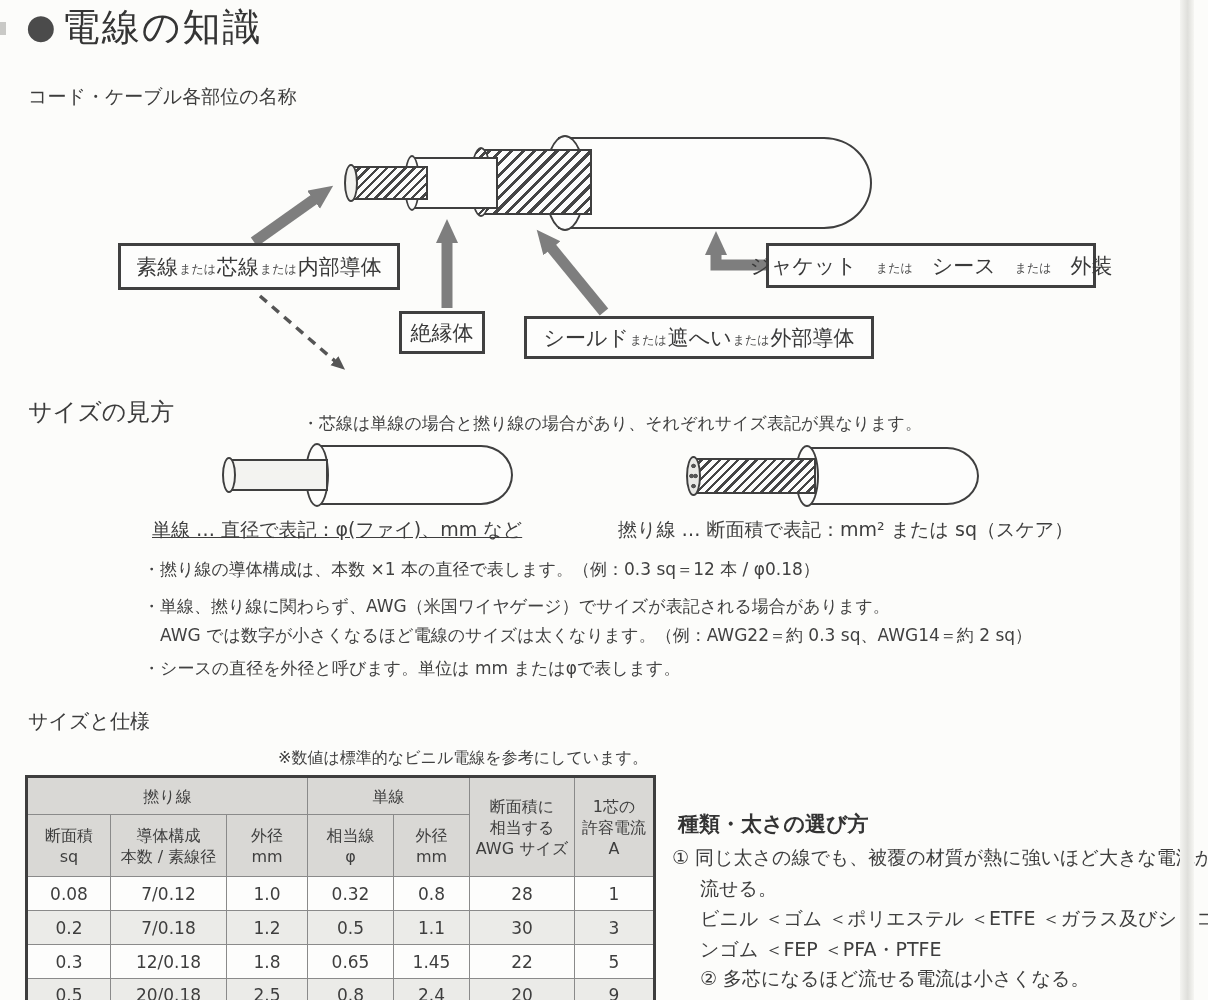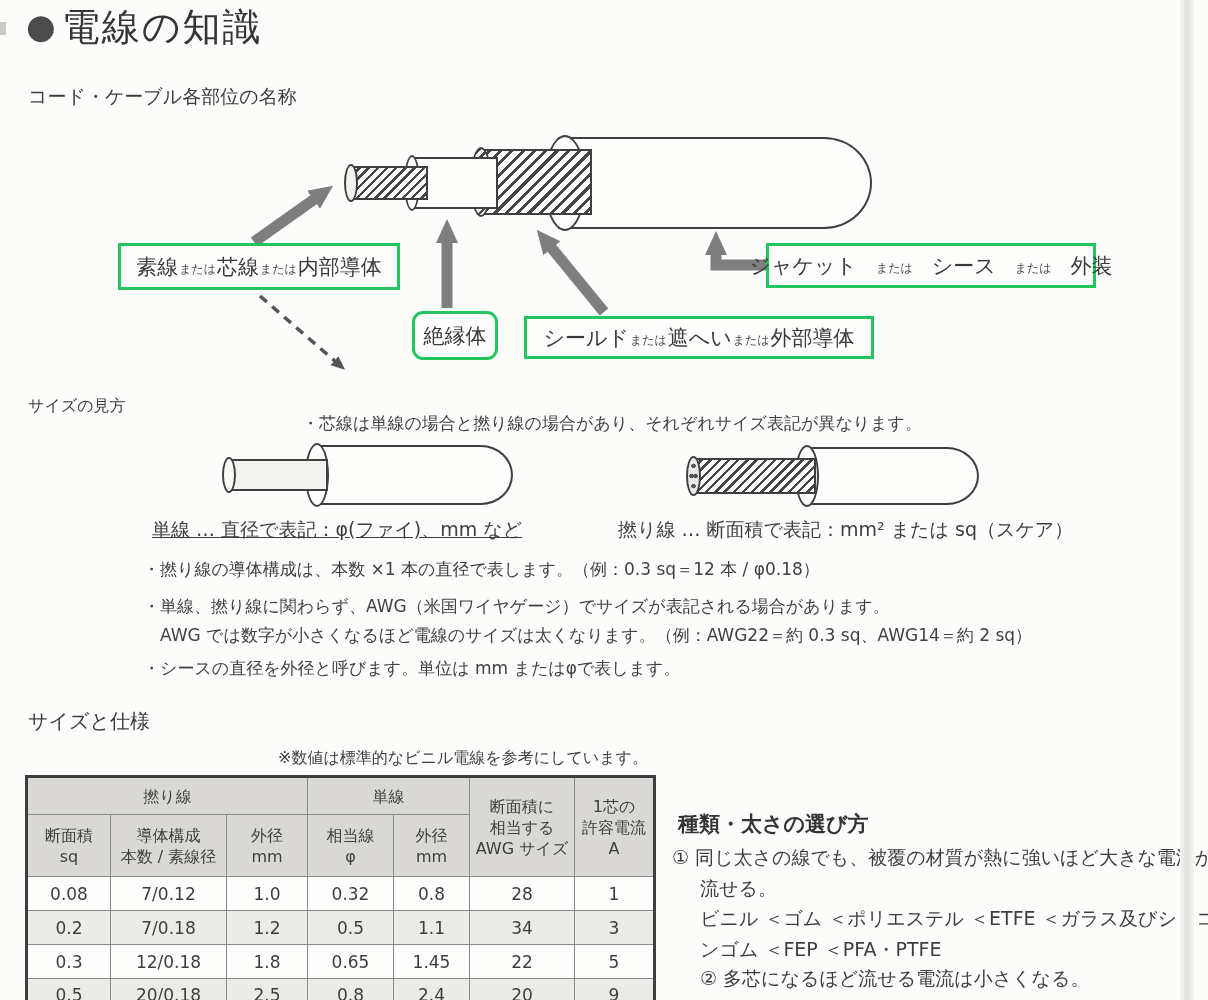--- a/index.html
+++ b/index.html
@@ -8,32 +8,32 @@
     background:#fcfcfa;
     font-family:"DejaVu Sans","Liberation Sans",sans-serif;
     color:#3c3c3c;
   }
   .abs{position:absolute;}
   
   .page-title{left:26px;top:2px;font-size:38px;line-height:48px;color:#353535;letter-spacing:2px;white-space:nowrap;}
   .page-title .bullet{font-size:34px;color:#4b4b4b;vertical-align:2px;margin-right:4px;}
   .h2{font-size:19px;color:#3c3c3c;white-space:nowrap;}
   .h2.parts{left:28px;top:84px;}
-  .h2.sizes{left:28px;top:396px;font-size:16px;}
+  .h2.sizes{left:28px;top:396px;font-size:24px;}
   .h2.spec{left:28px;top:708px;font-size:20px;}
   .body-text{font-size:17px;color:#414141;white-space:nowrap;}
   
   .cyl,.cap{position:absolute;border:2px solid #3f3f3f;background:#fdfdfc;box-sizing:border-box;}
   .cap{border-radius:50%;}
   .hatch{background-image:repeating-linear-gradient(135deg,#fdfdfc 0 5px,#454545 5px 8px);}
   .hatch-fine{background-image:repeating-linear-gradient(135deg,#fdfdfc 0 4px,#454545 4px 6.5px);}
   .round-right{border-radius:0 48px 48px 0 / 0 50% 50% 0;}
   
   .label-box{
-    position:absolute;background:#fdfdfc;border:3px solid #22c55e;box-sizing:border-box;
+    position:absolute;background:#fdfdfc;border:3px solid #404040;box-sizing:border-box;
     display:flex;align-items:center;justify-content:center;white-space:nowrap;z-index:30;
   }
   .label-box .big{font-size:21px;color:#3a3a3a;}
   .label-box .small{font-size:12px;color:#4a4a4a;padding:0 1px;position:relative;top:3px;}
   
   .caption{font-size:19px;color:#3e3e3e;white-space:nowrap;}
   
   table.spec-table{
     position:absolute;left:25px;top:775px;border-collapse:collapse;table-layout:fixed;
     border:3px solid #3e3e3e;background:#fdfdfc;
@@ -97,21 +97,21 @@
   <line x1="260" y1="296" x2="336" y2="362" stroke="#555" stroke-width="3.5" stroke-dasharray="9 7" marker-end="url(#ah-small)"></line>
 </svg>
 
 <div class="label-box" style="left:118px;top:243px;width:282px;height:47px;">
   <span class="big">素線</span>
     <span class="small">または</span>
     <span class="big">芯線</span>
     <span class="small">または</span>
     <span class="big">内部導体</span>
 </div>
-<div class="label-box" style="left:412px;top:311px;width:86px;height:49px;border-radius:11px;">
+<div class="label-box" style="left:399px;top:311px;width:86px;height:43px;">
   <span class="big">絶縁体</span>
 </div>
 <div class="label-box" style="left:524px;top:316px;width:350px;height:43px;">
   <span class="big">シールド</span>
     <span class="small">または</span>
     <span class="big">遮へい</span>
     <span class="small">または</span>
     <span class="big">外部導体</span>
 </div>
 <div class="label-box" style="left:766px;top:243px;width:330px;height:45px;gap:18px;">
@@ -205,21 +205,21 @@
     <td>0.8</td>
     <td>28</td>
     <td>1</td>
   </tr>
   <tr class="shade">
     <td>0.2</td>
     <td>7/0.18</td>
     <td>1.2</td>
     <td>0.5</td>
     <td>1.1</td>
-    <td>34</td>
+    <td>30</td>
     <td>3</td>
   </tr>
   <tr>
     <td>0.3</td>
     <td>12/0.18</td>
     <td>1.8</td>
     <td>0.65</td>
     <td>1.45</td>
     <td>22</td>
     <td>5</td>

